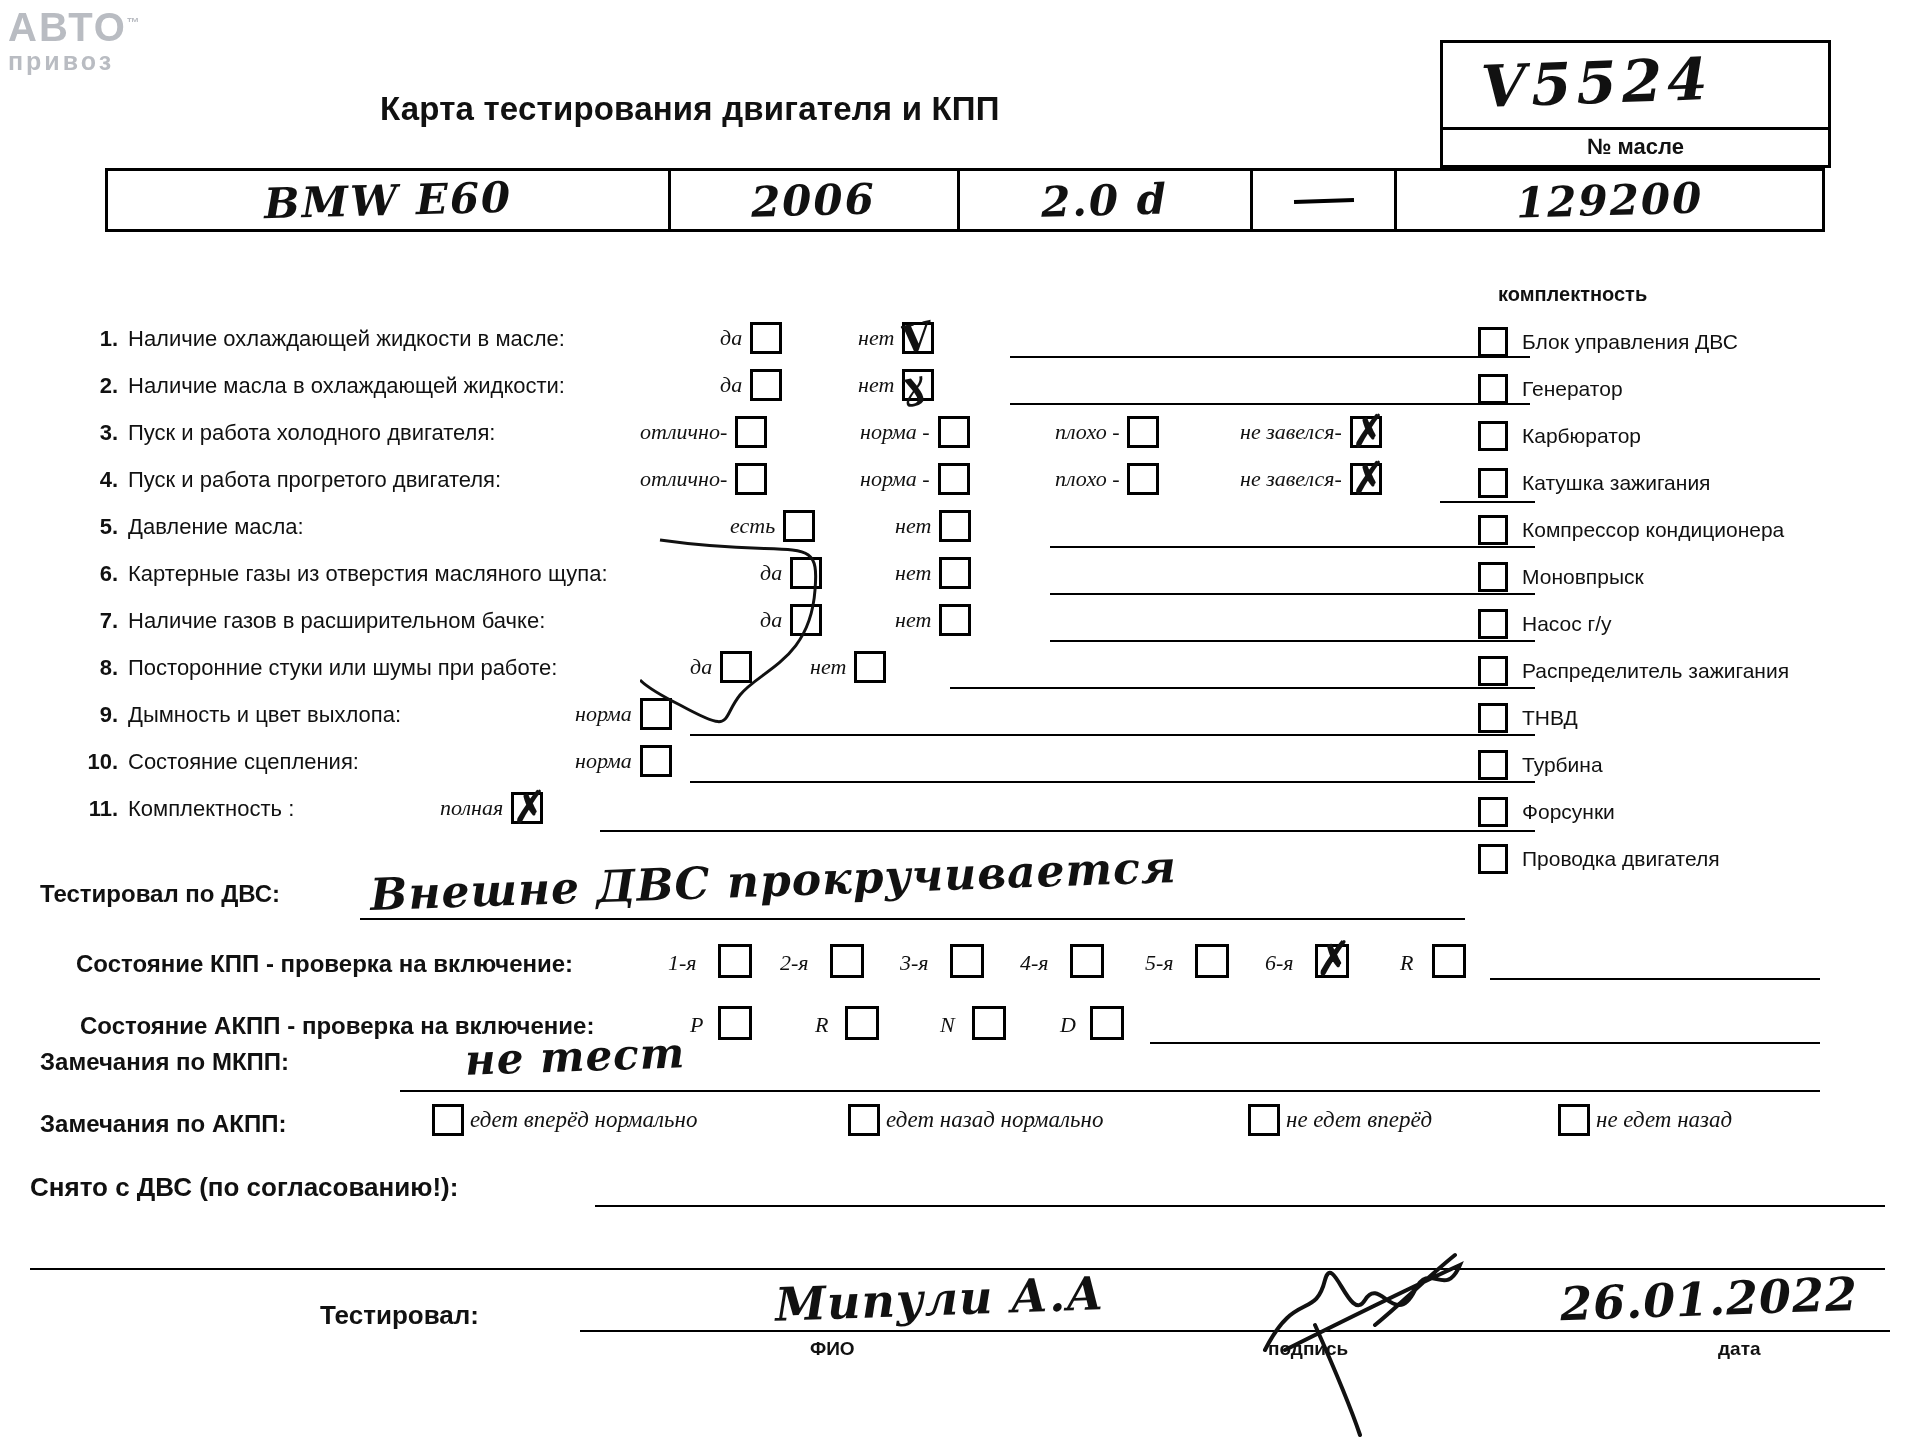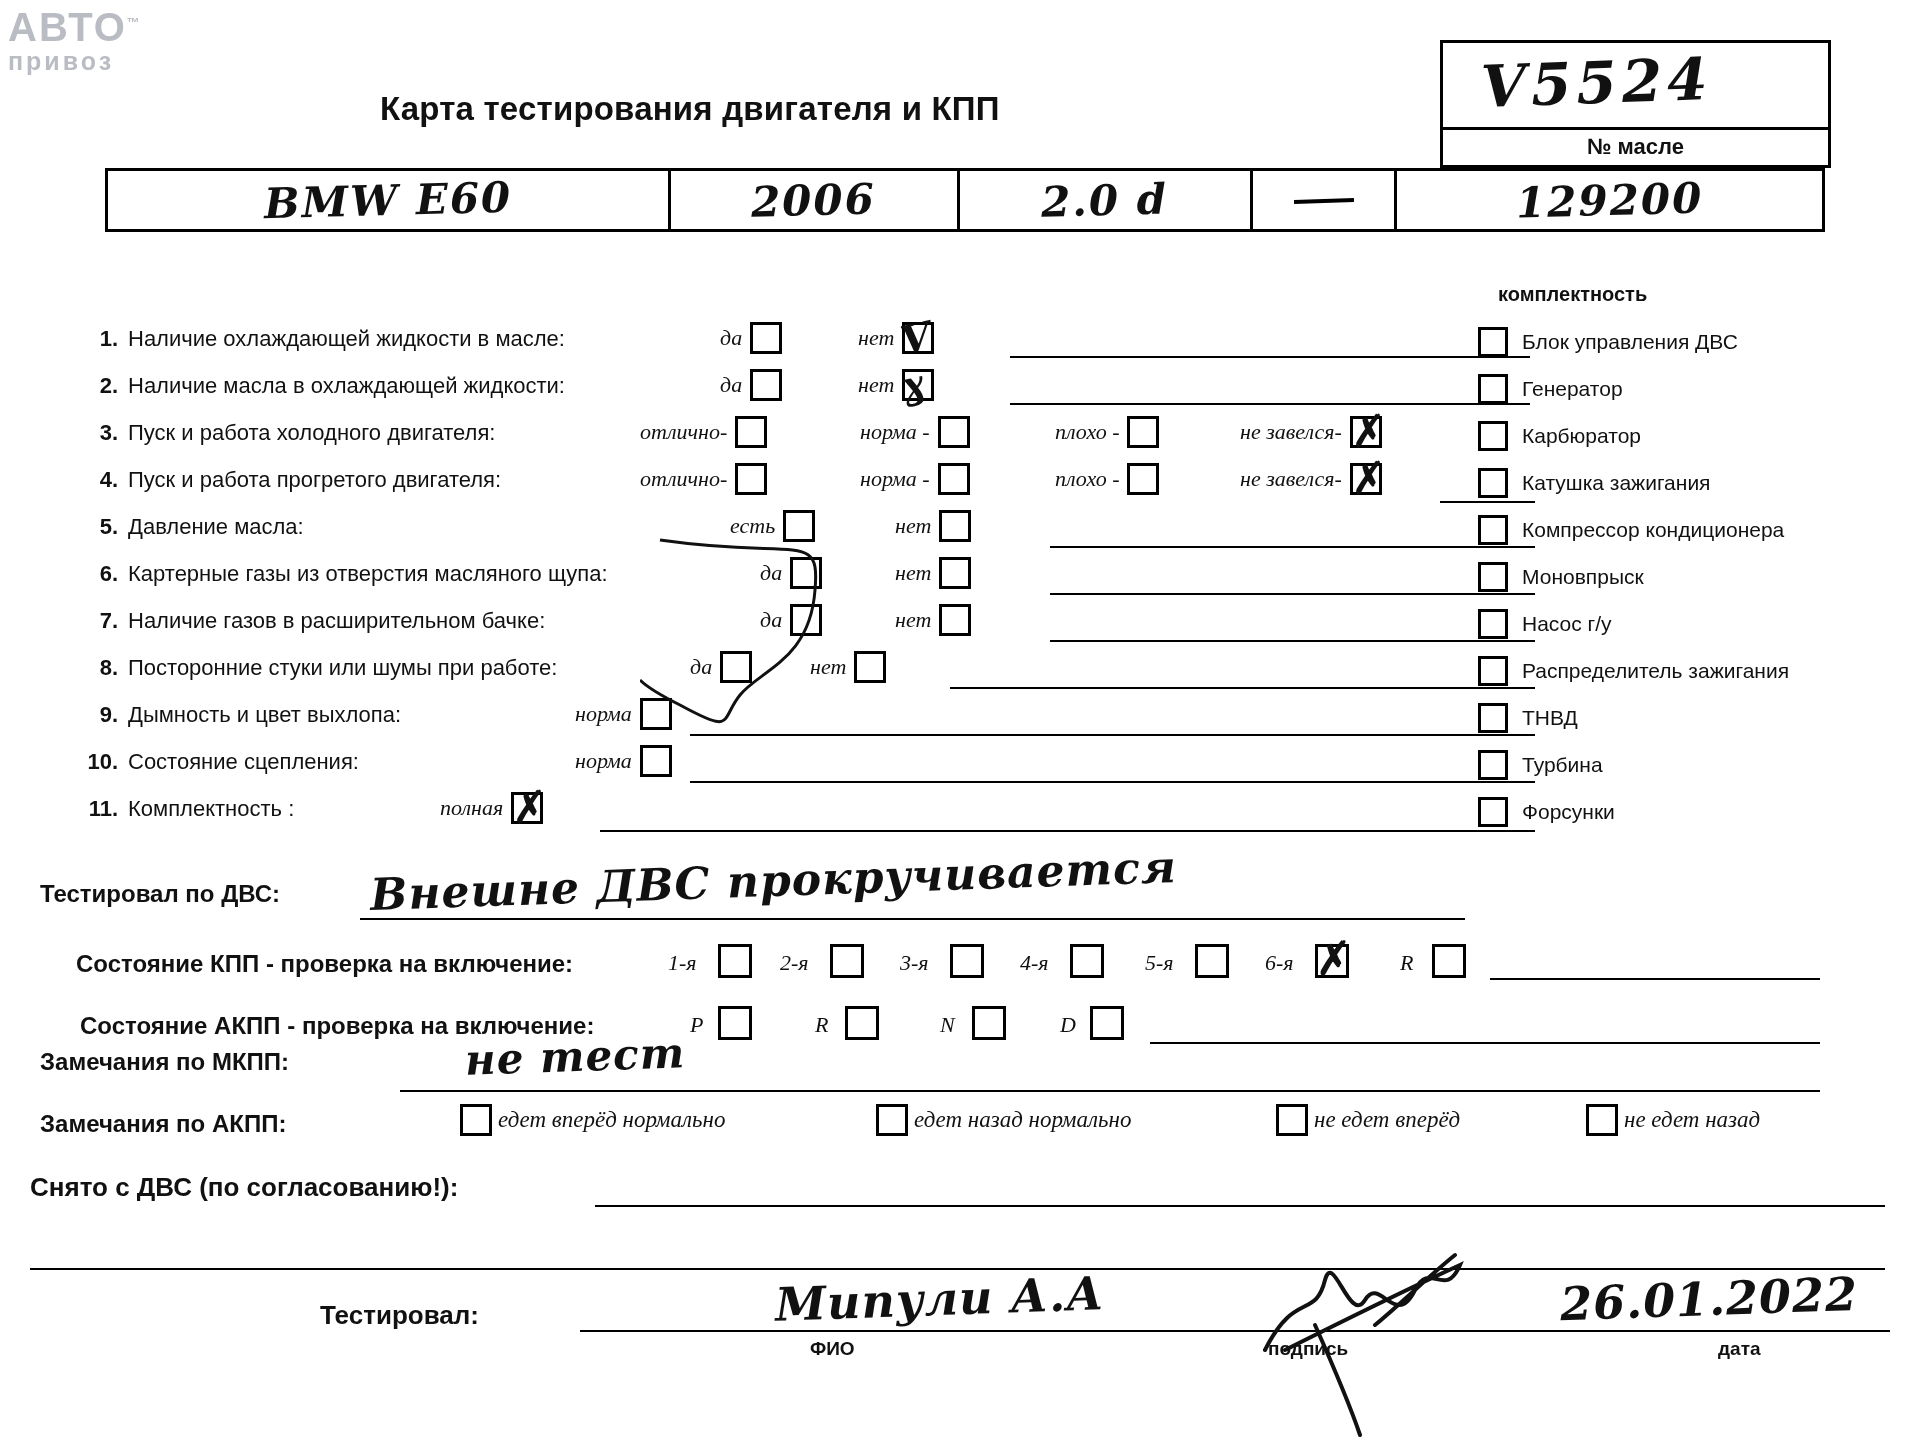--- a/index.html
+++ b/index.html
@@ -253,21 +253,20 @@
     position: absolute;
     font-family: "Liberation Serif", serif;
     font-style: italic;
     font-size: 22px;
   }
 
   .akpp-opt {
     position: absolute;
     display: flex;
     align-items: center;
-    margin-left: 28px;
   }
   .akpp-opt .obox2 {
     width: 32px;
     height: 32px;
     border: 3px solid #000;
     box-sizing: border-box;
     flex: none;
   }
   .akpp-opt .olab2 {
     font-family: "Liberation Serif", serif;
@@ -358,20 +357,24 @@
         <span class="cbox"></span>
         <span class="clab">ТНВД</span>
       </div>
     <div class="compl-row">
         <span class="cbox"></span>
         <span class="clab">Турбина</span>
       </div>
     <div class="compl-row">
         <span class="cbox"></span>
         <span class="clab">Форсунки</span>
+      </div>
+    <div class="compl-row">
+        <span class="cbox"></span>
+        <span class="clab">Проводка двигателя</span>
       </div>
   </div>
 
   <div class="qlist">
 
     <div class="qrow">
       <span class="qnum">1.</span>
       <span class="qtext">Наличие охлаждающей жидкости в масле:</span>
       <span class="opt" style="left:650px">
           <span class="olab">да</span>

